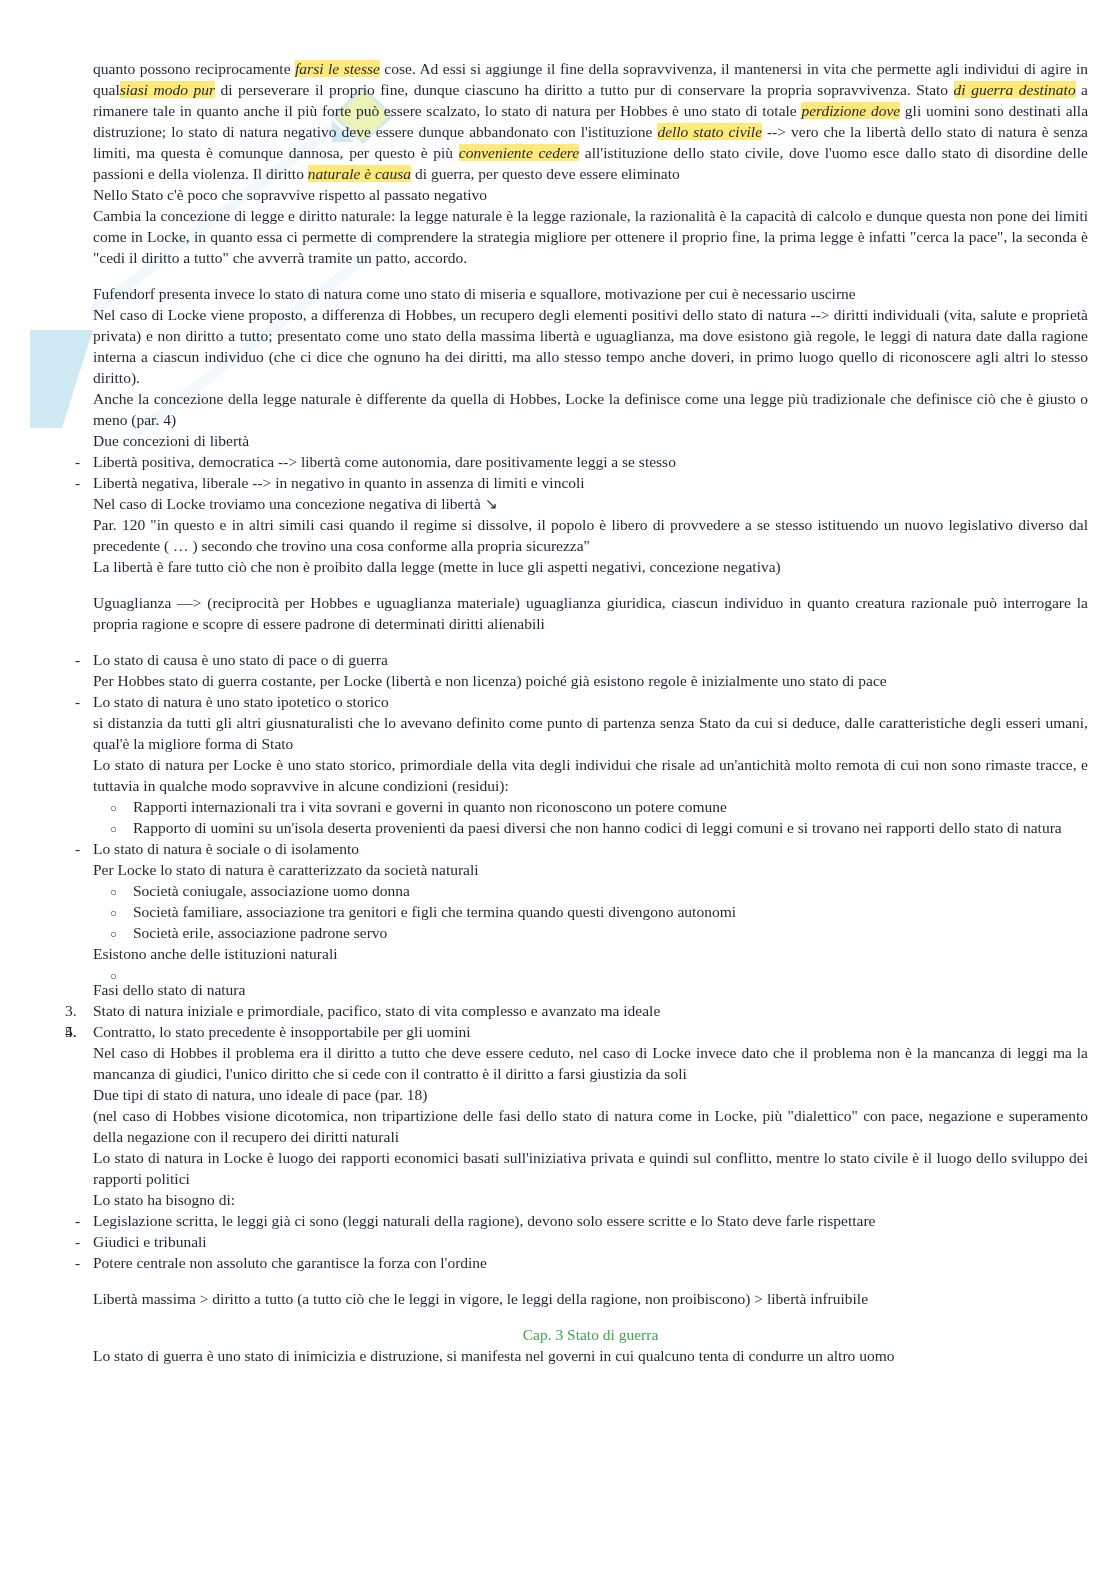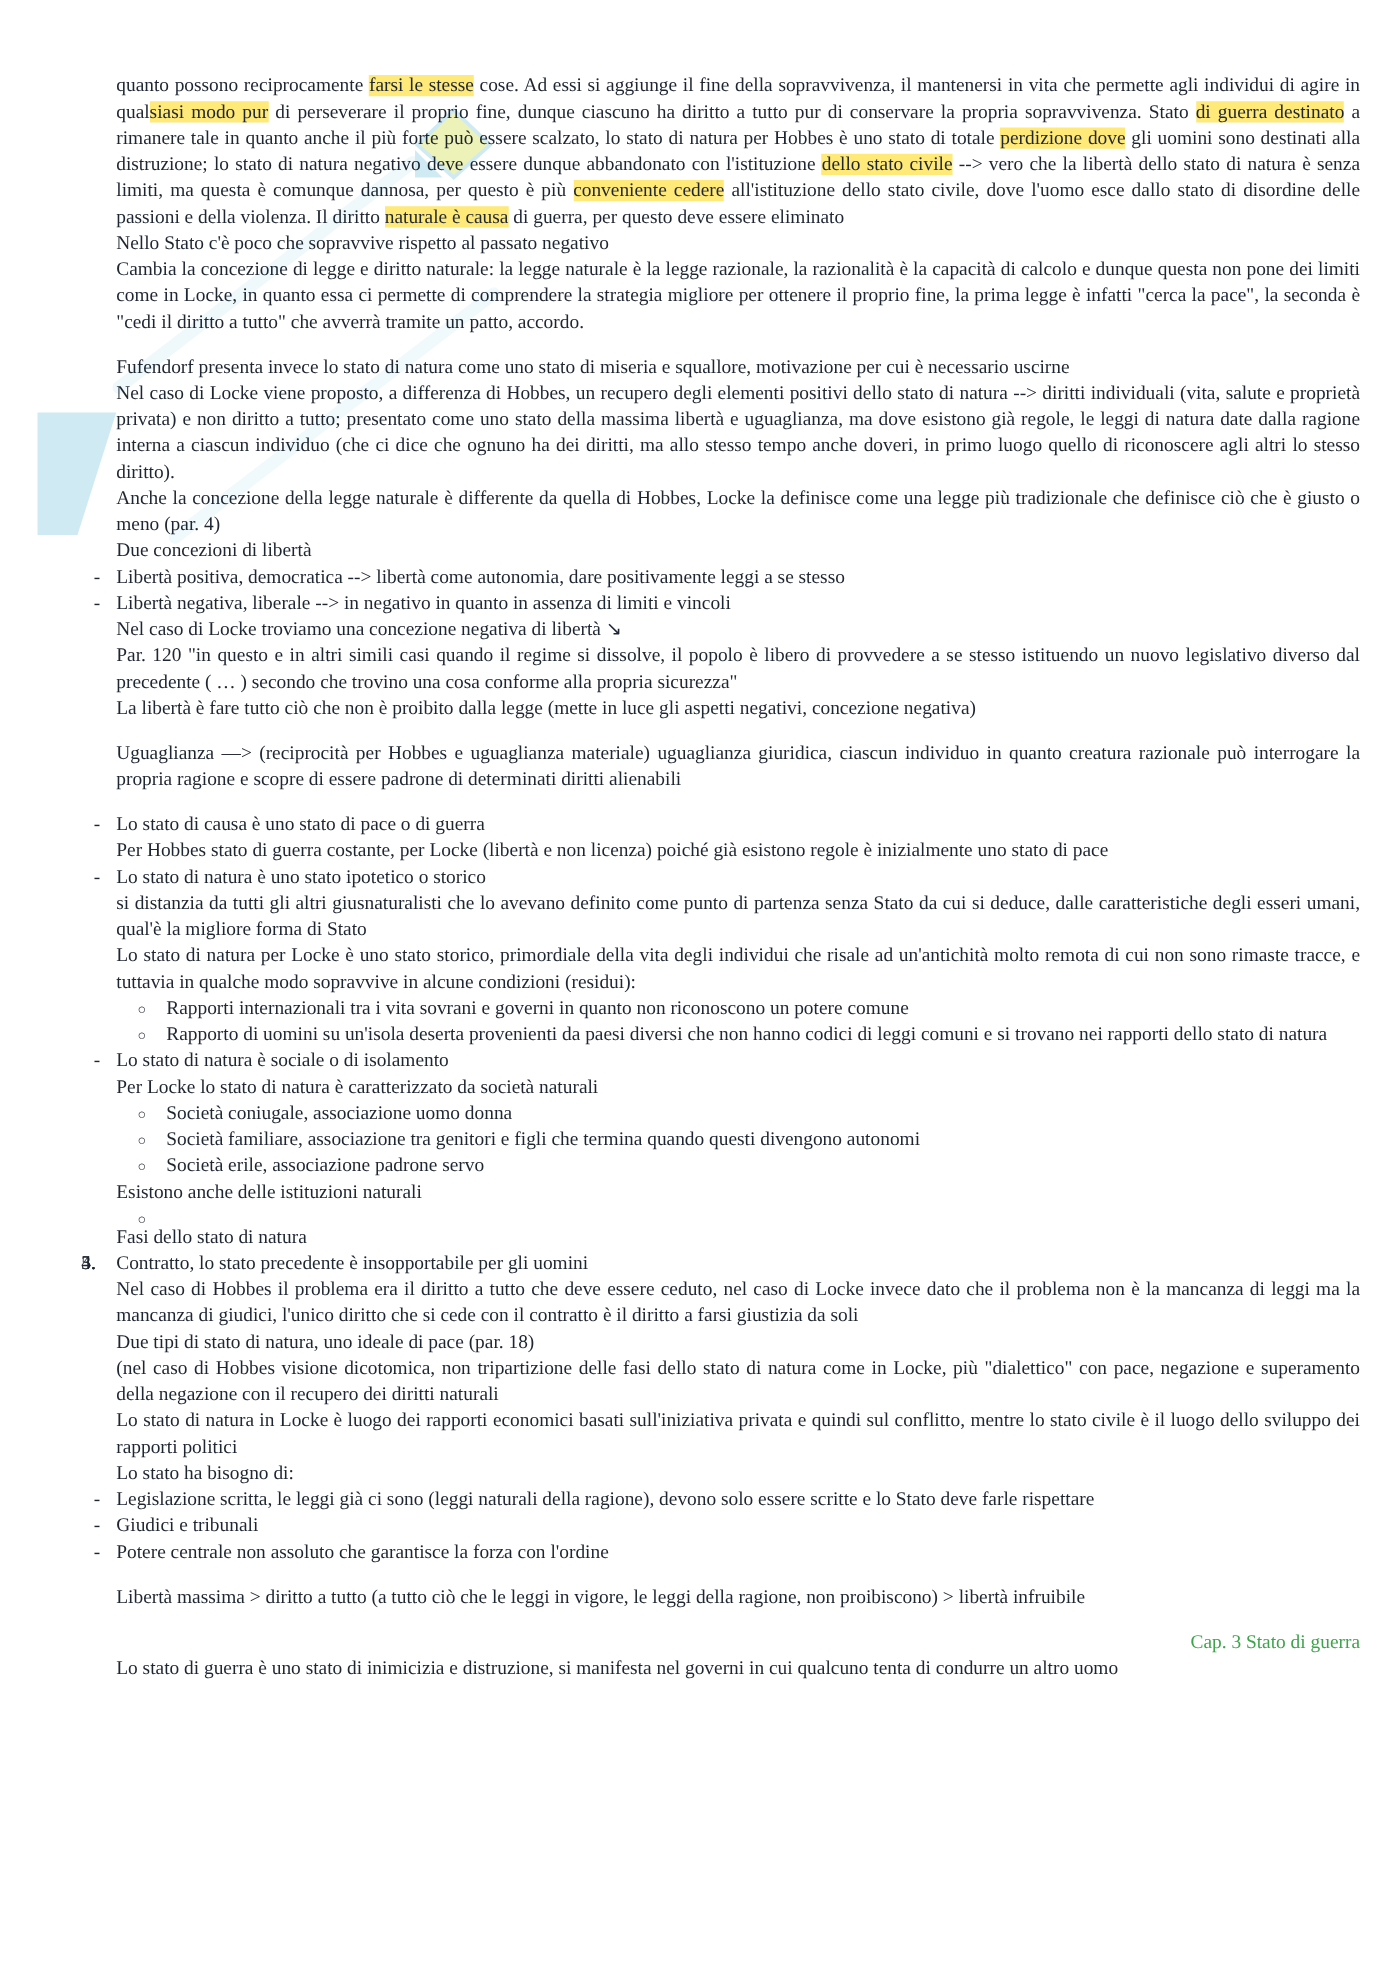--- a/index.html
+++ b/index.html
@@ -17,35 +17,36 @@
     z-index: 1;
     padding: 58px 28px 40px 93px;
   }
   .block {
     font-size: 15.5px;
     line-height: 21px;
     text-align: justify;
     position: relative;
   }
   .block.heading {
-    text-align: right;
+    text-align: center;
     color: var(--green, #3fa34d);
   }
   .marker {
     position: absolute;
     top: 0;
   }
   .dash > .marker { left: -18px; }
   .num  > .marker { left: -28px; }
   .circle { margin-left: 40px; }
   .circle > .marker { left: -23px; font-size: 11.5px; top: 2px; }
   mark {
     background: var(--highlight, #ffe978);
     color: inherit;
     padding: 0;
+    font-style: italic;
   }
   .spacer { height: 15px; }
   #wm {
     position: absolute;
     inset: 0;
     z-index: 2;
     pointer-events: none;
     mix-blend-mode: multiply;
     opacity: 0.55;
   }
@@ -83,21 +84,21 @@
       <div class="block circle"><span class="marker">○</span><span>Rapporto di uomini su un'isola deserta provenienti da paesi diversi che non hanno codici di leggi comuni e si trovano nei rapporti dello stato di natura</span></div>
       <div class="block dash"><span class="marker">-</span><span>Lo stato di natura è sociale o di isolamento</span></div>
       <div class="block p"><span>Per Locke lo stato di natura è caratterizzato da società naturali</span></div>
       <div class="block circle"><span class="marker">○</span><span>Società coniugale, associazione uomo donna</span></div>
       <div class="block circle"><span class="marker">○</span><span>Società familiare, associazione tra genitori e figli che termina quando questi divengono autonomi</span></div>
       <div class="block circle"><span class="marker">○</span><span>Società erile, associazione padrone servo</span></div>
       <div class="block p"><span>Esistono anche delle istituzioni naturali</span></div>
       <div class="block circle"><span class="marker">○</span></div>
       <div class="spacer"></div>
       <div class="block p"><span>Fasi dello stato di natura</span></div>
-      <div class="block num"><span class="marker">3.</span></div>
+      <div class="block num"><span class="marker">3.</span><span>Stato di natura iniziale e primordiale, pacifico, stato di vita complesso e avanzato ma ideale</span></div>
       <div class="block num"><span class="marker">4.</span></div>
       <div class="block num"><span class="marker">5.</span><span>Contratto, lo stato precedente è insopportabile per gli uomini</span></div>
       <div class="block p"><span>Nel caso di Hobbes il problema era il diritto a tutto che deve essere ceduto, nel caso di Locke invece dato che il problema non è la mancanza di leggi ma la mancanza di giudici, l'unico diritto che si cede con il contratto è il diritto a farsi giustizia da soli</span></div>
       <div class="block p"><span>Due tipi di stato di natura, uno ideale di pace (par. 18)</span></div>
       <div class="block p"><span>(nel caso di Hobbes visione dicotomica, non tripartizione delle fasi dello stato di natura come in Locke, più "dialettico" con pace, negazione e superamento della negazione con il recupero dei diritti naturali</span></div>
       <div class="block p"><span>Lo stato di natura in Locke è luogo dei rapporti economici basati sull'iniziativa privata e quindi sul conflitto, mentre lo stato civile è il luogo dello sviluppo dei rapporti politici</span></div>
       <div class="block p"><span>Lo stato ha bisogno di:</span></div>
       <div class="block dash"><span class="marker">-</span><span>Legislazione scritta, le leggi già ci sono (leggi naturali della ragione), devono solo essere scritte e lo Stato deve farle rispettare</span></div>
       <div class="block dash"><span class="marker">-</span><span>Giudici e tribunali</span></div>
       <div class="block dash"><span class="marker">-</span><span>Potere centrale non assoluto che garantisce la forza con l'ordine</span></div>

